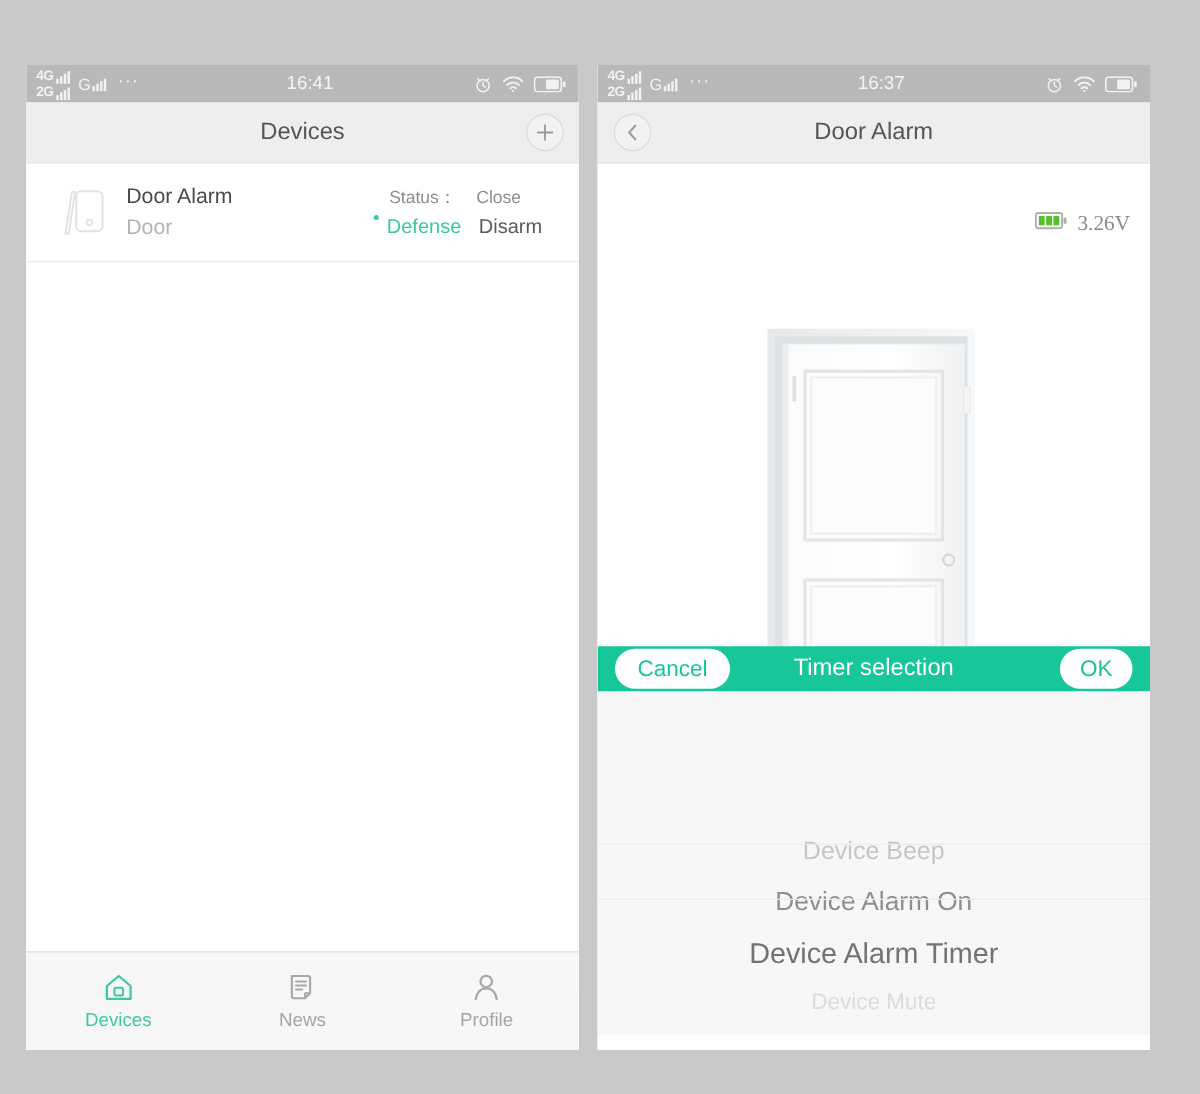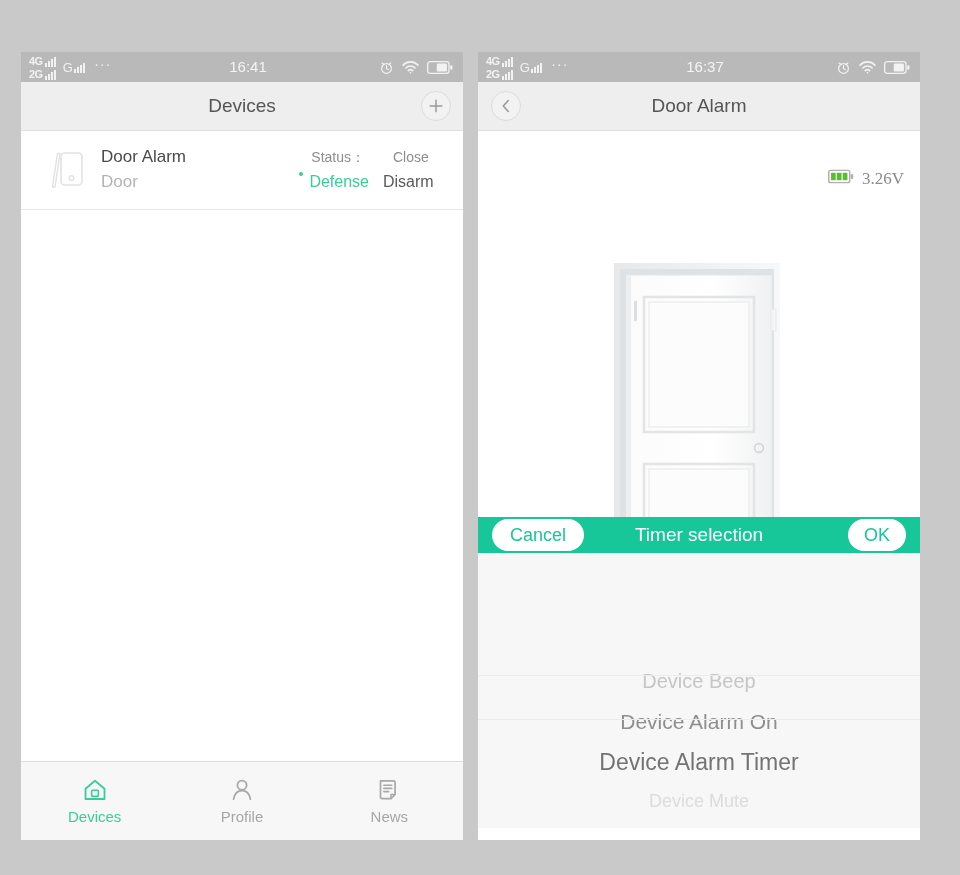--- a/index.html
+++ b/index.html
@@ -183,23 +183,23 @@
     font-size: 17px;
     color: #b4b4b4;
     line-height: 26px;
   }
   .dev-status {
     flex: 0 0 auto;
     text-align: right;
   }
   .status-line1 {
     display: flex;
-    justify-content: flex-end;
+    justify-content: center;
     align-items: baseline;
-    gap: 28px;
+    gap: 16px;
     line-height: 24px;
   }
   .status-line2 {
     display: flex;
     justify-content: flex-end;
     align-items: baseline;
     gap: 14px;
     line-height: 26px;
   }
   .lbl-status { font-size: 14px; color: #8d8d8d; }
@@ -438,32 +438,32 @@
     <div class="tabbar">
       <div class="tab active">
         <svg width="26" height="26" viewBox="0 0 26 26">
           <path d="M3.5 11.8 L13 3.8 L22.5 11.8 V22 H3.5 Z" fill="none" stroke="#3ccb98" stroke-width="1.8" stroke-linejoin="round"></path>
           <rect x="9.6" y="13.2" width="6.8" height="6.2" rx="1.2" fill="none" stroke="#3ccb98" stroke-width="1.6"></rect>
         </svg>
         <span class="tab-label">Devices</span>
       </div>
       <div class="tab">
         <svg width="26" height="26" viewBox="0 0 26 26">
-          <circle cx="13" cy="8.2" r="4.6" fill="none" stroke="#a8a8a8" stroke-width="1.8"></circle>
-          <path d="M4.6 22.2 C5.6 16.4 9 13.6 13 13.6 C17 13.6 20.4 16.4 21.4 22.2" fill="none" stroke="#a8a8a8" stroke-width="1.8" stroke-linecap="round"></path>
-        </svg>
-        <span class="tab-label">Profile</span>
-      </div>
-      <div class="tab">
-        <svg width="26" height="26" viewBox="0 0 26 26">
           <path d="M4.5 3.8 H17.5 A1.6 1.6 0 0 1 19.1 5.4 V17.5 L15 21.6 H6.1 A1.6 1.6 0 0 1 4.5 20 Z" fill="none" stroke="#a8a8a8" stroke-width="1.7" stroke-linejoin="round"></path>
           <path d="M7.8 8.2 H15.8 M7.8 11.4 H15.8 M7.8 14.6 H12.6" stroke="#a8a8a8" stroke-width="1.6" stroke-linecap="round"></path>
           <path d="M19.1 17.5 L15 17.5 L15 21.6" fill="none" stroke="#a8a8a8" stroke-width="1.5" stroke-linejoin="round"></path>
         </svg>
         <span class="tab-label">News</span>
+      </div>
+      <div class="tab">
+        <svg width="26" height="26" viewBox="0 0 26 26">
+          <circle cx="13" cy="8.2" r="4.6" fill="none" stroke="#a8a8a8" stroke-width="1.8"></circle>
+          <path d="M4.6 22.2 C5.6 16.4 9 13.6 13 13.6 C17 13.6 20.4 16.4 21.4 22.2" fill="none" stroke="#a8a8a8" stroke-width="1.8" stroke-linecap="round"></path>
+        </svg>
+        <span class="tab-label">Profile</span>
       </div>
     </div>
   </div>
 
   <div class="phone right">
 
     <div class="statusbar">
       <div class="sb-left">
         <div class="sim-stack">
           <div class="sim-row">

